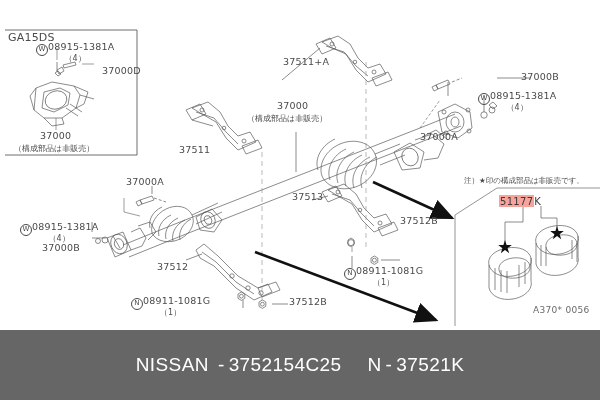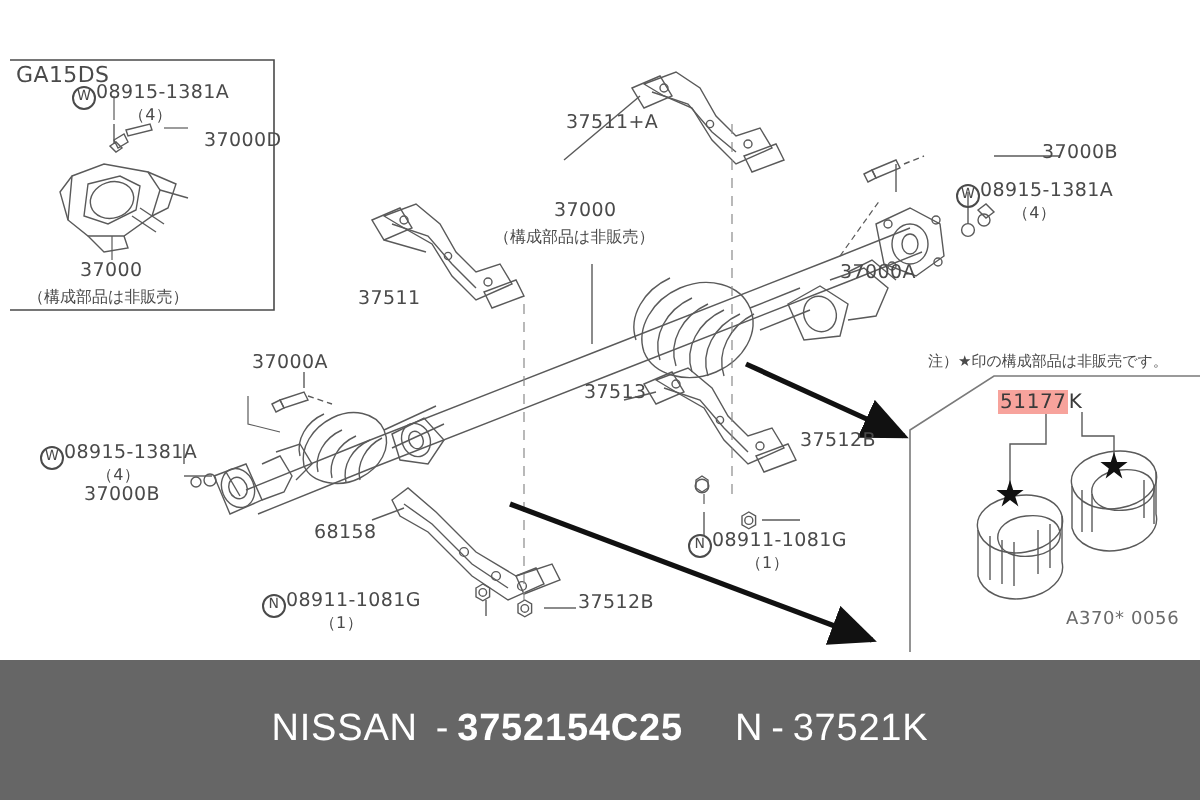--- a/index.html
+++ b/index.html
@@ -118,21 +118,21 @@
     display: flex;
     align-items: baseline;
     color: #ffffff;
     font-family: "Liberation Sans", sans-serif;
     font-size: 19px;
     letter-spacing: 0.4px;
   }
   .f-brand { margin-right: 9px; text-align: right; }
   .f-sub   { margin-right: 4px; }
   .f-dash  { margin-right: 4px; }
-  .f-num   { margin-right: 26px; font-weight: bold; }
+  .f-num   { margin-right: 26px; }
   .f-n     { margin-right: 4px; }
   .f-dash2 { margin-right: 4px; }
 </style>
 </head>
 <body>
 
 <div id="app">
 
   <div id="diagram-area">
 
@@ -364,21 +364,21 @@
 
     <div class="lbl" style="left:20px; top:222px;">
       <span class="cmark">W</span><span>08915-1381A</span>
       <span class="qty">（4）</span>
     </div>
 
     <div class="lbl" style="left:42px; top:243px;">37000B</div>
 
     <div class="lbl" style="left:292px; top:182px;margin-top:10px;">37513</div>
 
-    <div class="lbl" style="left:157px; top:262px;">68158</div>
+    <div class="lbl" style="left:157px; top:262px;">37512</div>
 
     <div class="lbl" style="left:400px; top:216px;">37512B</div>
 
     <div class="lbl" style="left:289px; top:297px;">37512B</div>
 
     <div class="lbl" style="left:344px; top:266px;">
       <span class="cmark">N</span><span>08911-1081G</span>
       <span class="qty">（1）</span>
     </div>
 

